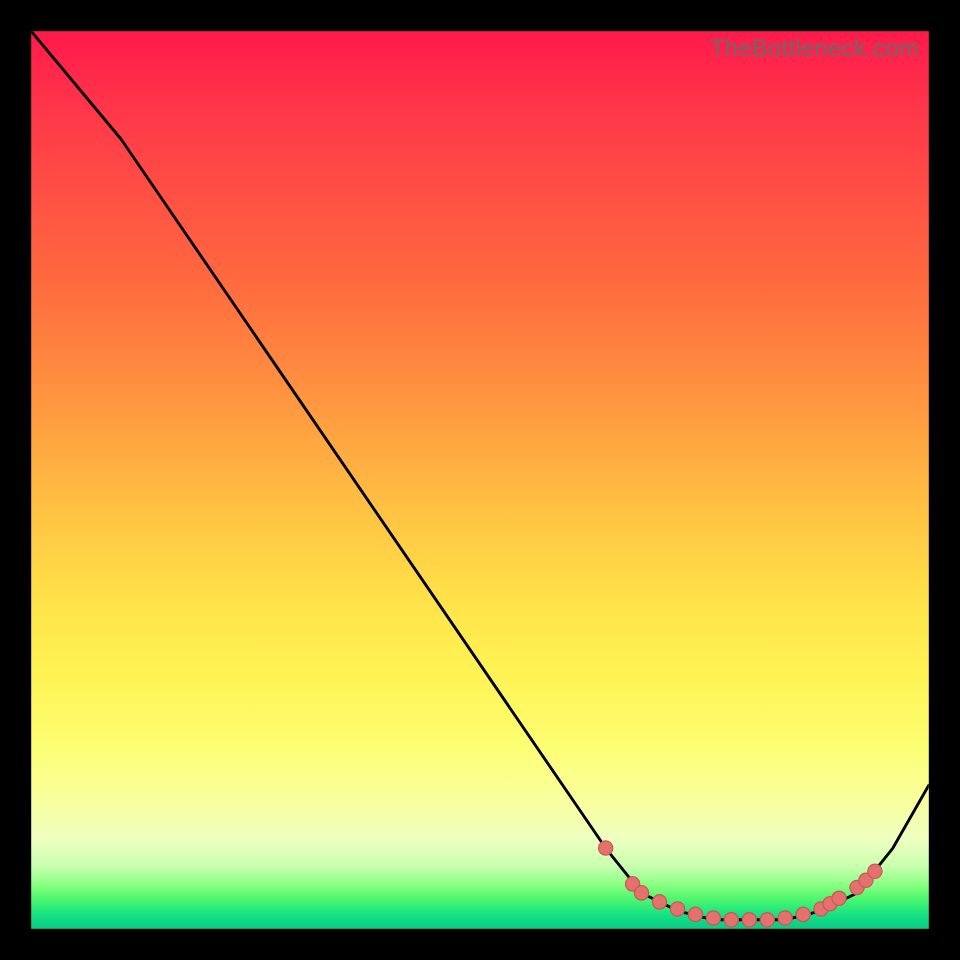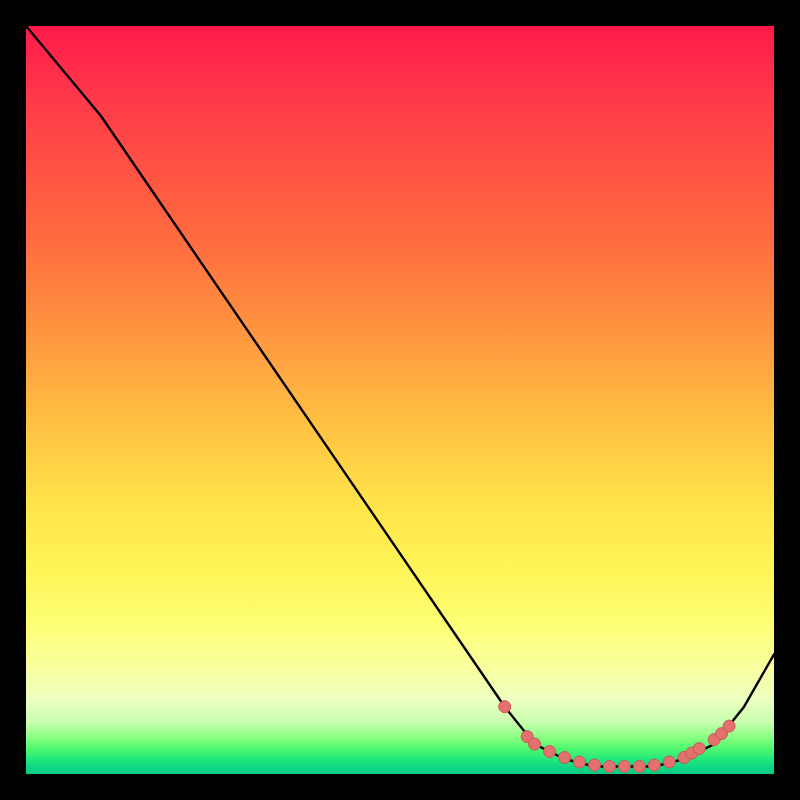--- a/index.html
+++ b/index.html
@@ -60,20 +60,21 @@
     top: 0;
     width: 748px;
     height: 748px;
   }
 </style>
 </head>
 <body>
 
 <div class="frame">
   <div class="plot">
+    <div class="watermark">TheBottleneck.com</div>
     <svg class="overlay" viewBox="0 0 748 748" preserveAspectRatio="none">
       <path id="curve-path" fill="none" stroke-width="2.4" stroke-linejoin="round" stroke-linecap="round" d="M0.0 0.0 L74.8 89.8 L478.7 680.7 L508.6 718.1 L538.6 733.0 L568.5 740.5 L598.4 740.5 L628.3 740.5 L658.2 733.0 L688.2 718.1 L718.1 680.7 L748.0 628.3" stroke="#000000"></path>
       <g id="markers">
           <circle cx="478.7" cy="680.7" r="6" fill="#e4716e" stroke="#c85855" stroke-width="1"></circle>
           <circle cx="501.2" cy="710.6" r="6" fill="#e4716e" stroke="#c85855" stroke-width="1"></circle>
           <circle cx="508.6" cy="718.1" r="6" fill="#e4716e" stroke="#c85855" stroke-width="1"></circle>
           <circle cx="523.6" cy="725.6" r="6" fill="#e4716e" stroke="#c85855" stroke-width="1"></circle>
           <circle cx="538.6" cy="731.5" r="6" fill="#e4716e" stroke="#c85855" stroke-width="1"></circle>
           <circle cx="553.5" cy="736.0" r="6" fill="#e4716e" stroke="#c85855" stroke-width="1"></circle>
           <circle cx="568.5" cy="739.0" r="6" fill="#e4716e" stroke="#c85855" stroke-width="1"></circle>

